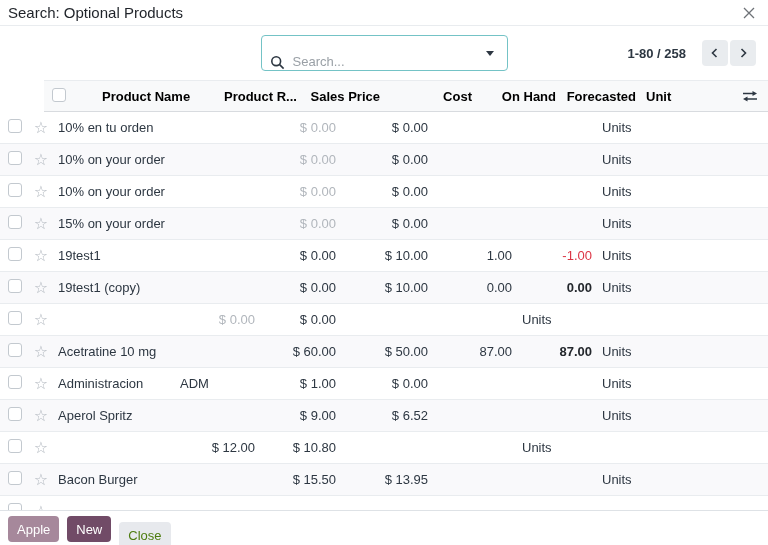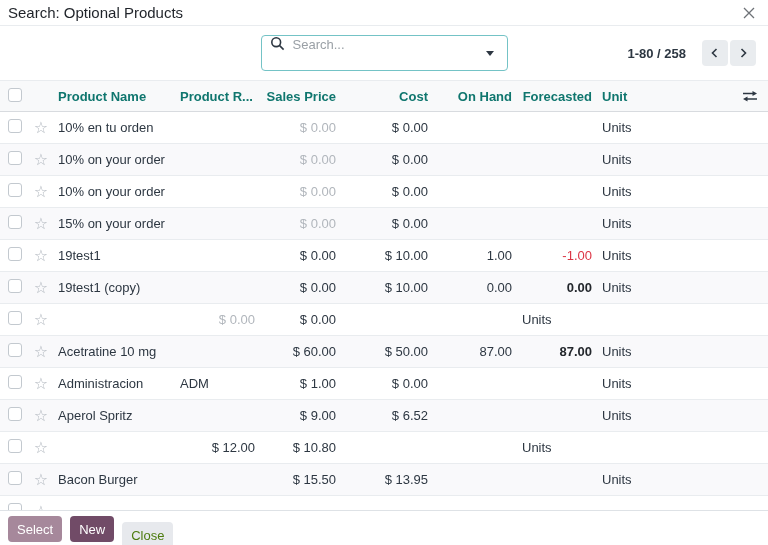--- a/index.html
+++ b/index.html
@@ -20,21 +20,21 @@
     width:22px;height:22px;border:none;background:transparent;cursor:pointer;
     display:flex;align-items:center;justify-content:center;padding:0;
   }
   
   .controlbar{
     height:54px;flex:0 0 auto;position:relative;
     display:flex;align-items:center;justify-content:center;
   }
   .searchbox{
     width:247px;height:36px;border:1px solid var(--search-border,#74c3c6);
-    border-radius:4px;display:flex;align-items:flex-start;padding:0 8px;
+    border-radius:4px;display:flex;align-items:flex-end;padding:0 8px;
     background:#fff;box-sizing:border-box;
   }
   .searchbox input{
     border:none;outline:none;flex:1;font-size:13px;margin-left:6px;
     font-family:inherit;color:#2d3742;background:transparent;min-width:0;
   }
   .searchbox input::placeholder{color:#9aa0a6;}
   .search-caret{
     width:18px;height:100%;border:none;background:transparent;cursor:pointer;
     display:flex;align-items:center;justify-content:center;padding:0;
@@ -56,21 +56,21 @@
   
   .grid-row{
     display:grid;
     grid-template-columns:28px 26px 122px 85px 81px 92px 84px 80px 1fr 36px;
     align-items:center;
   }
   .thead{
     flex:0 0 auto;height:30px;background:var(--header-bg,#f8f9fa);
     border-top:1px solid var(--border,#e9ecef);
     border-bottom:1px solid #d8dbdf;
-    font-weight:700;color:#0f766e;
+    font-weight:700;color:#000000;margin-left:44px;
   }
   .tbody{flex:0 0 auto;height:398px;overflow:hidden;}
   .row{height:32px;border-bottom:1px solid var(--border,#e9ecef);box-sizing:border-box;background:#fff;}
   .row:nth-child(even){background:var(--zebra,#f9f9fb);}
   .cell{white-space:nowrap;}
   .c-check{padding-left:8px;}
   .c-star{display:flex;justify-content:center;}
   .c-name,.c-internal,.c-unit{padding-left:4px;text-align:left;}
   .c-num{text-align:right;padding-right:6px;}
   .c-options{display:flex;justify-content:center;}
@@ -374,16 +374,16 @@
     <div class="cell c-num"></div>
     <div class="cell c-num"></div>
     <div class="cell c-num"></div>
     <div class="cell c-num"></div>
     <div class="cell c-unit"></div>
     <div class="cell c-options"></div>
   </div>
   </div>
 
 <div class="footer">
-  <button class="btn btn-primary-disabled">Select</button>
+  <button class="btn btn-primary-disabled">Apple</button>
   <button class="btn btn-primary">New</button>
   <button class="btn btn-secondary">Close</button>
 </div>
 
 </body></html>

